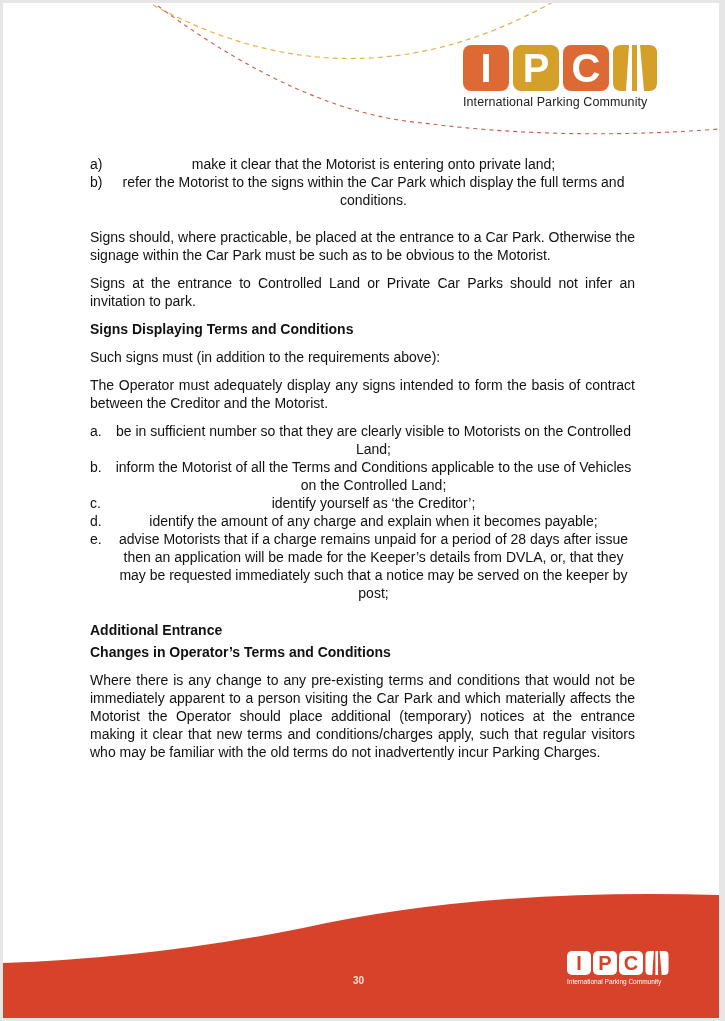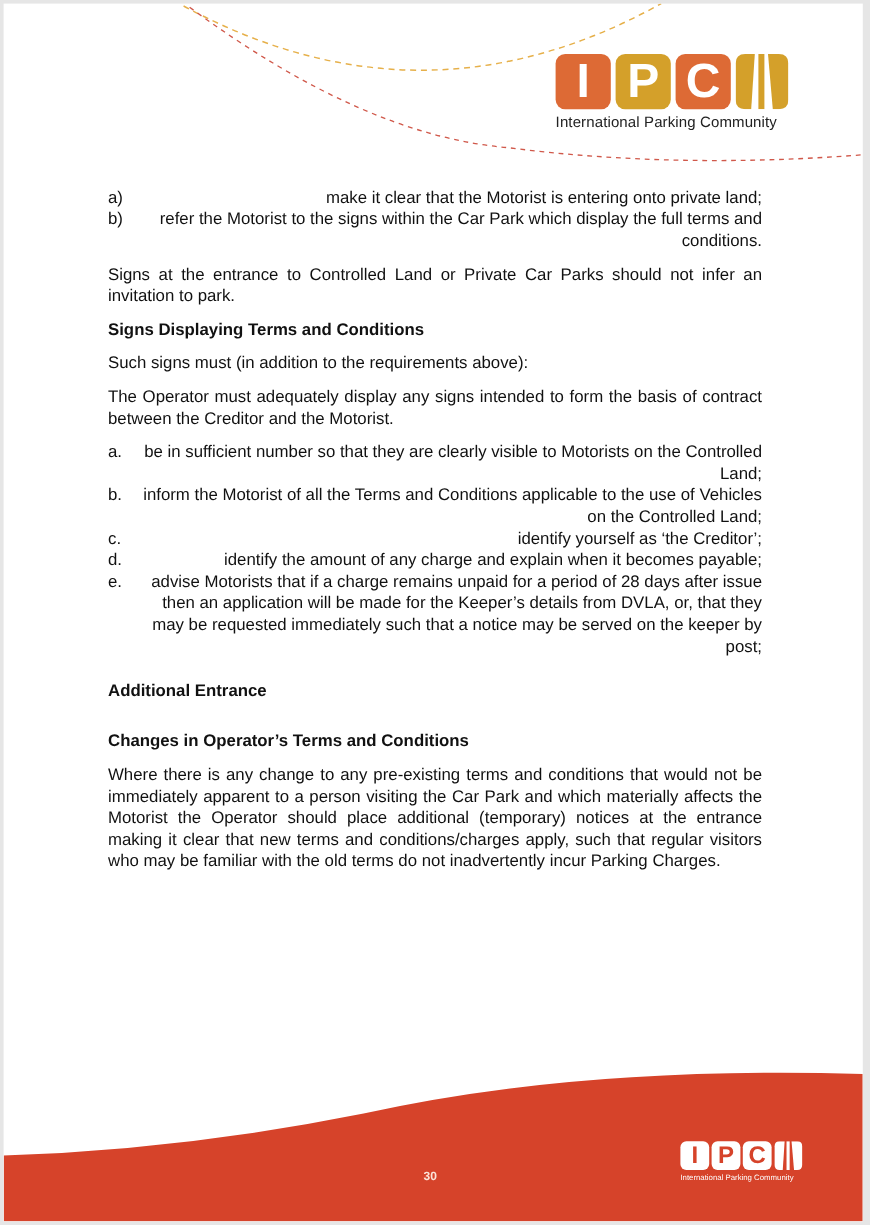--- a/index.html
+++ b/index.html
@@ -31,21 +31,21 @@
   }
   .content {
     position: absolute; left: 87px; top: 142px; width: 545px;
     font-size: 14px; color: #111; line-height: 18px;
   }
   .content p { margin: 0; text-align: justify; }
   .h { font-weight: bold; }
   ol.list { list-style: none; margin: 0; padding: 0; }
   ol.list li { display: flex; }
   ol.list li .mk { width: 22px; flex: none; }
-  ol.list li .tx { flex: 1; text-align: right; }
+  ol.list li .tx { flex: 1; text-align: center; }
   .footer { position: absolute; left: 0; top: 860px; width: 716px; height: 155px; }
   .page-num {
     position: absolute; left: 350px; top: 972px; font-size: 10px; color: #fbe3d8; font-weight: bold;
   }
   .logo-bottom { position: absolute; left: 564px; top: 948px; width: 110px; }
   .lb-boxes { display: flex; gap: 2px; height: 24px; }
   .lb-box {
     width: 24px; height: 24px; border-radius: 5px; background: #fff;
     color: #d6432a; font-weight: bold; font-size: 20px; line-height: 24px; text-align: center;
   }
@@ -79,20 +79,21 @@
     <ol class="list" style="margin-top:10px">
       <li>
         <span class="mk">a)</span>
         <span class="tx">make it clear that the Motorist is entering onto private land;</span>
       </li>
       <li>
         <span class="mk">b)</span>
         <span class="tx">refer the Motorist to the signs within the Car Park which display the full terms and conditions.</span>
       </li>
     </ol>
+    <p style="margin-top:19px">Signs should, where practicable, be placed at the entrance to a Car Park. Otherwise the signage within the Car Park must be such as to be obvious to the Motorist.</p>
     <p style="margin-top:10px">Signs at the entrance to Controlled Land or Private Car Parks should not infer an invitation to park.</p>
 
     <p class="h" style="margin-top:10px">Signs Displaying Terms and Conditions</p>
     <p style="margin-top:10px">Such signs must (in addition to the requirements above):</p>
     <p style="margin-top:10px">The Operator must adequately display any signs intended to form the basis of contract between the Creditor and the Motorist.</p>
     <ol class="list" style="margin-top:10px">
       <li>
         <span class="mk">a.</span>
         <span class="tx">be in sufficient number so that they are clearly visible to Motorists on the Controlled Land;</span>
       </li>
@@ -109,21 +110,21 @@
         <span class="tx">identify the amount of any charge and explain when it becomes payable;</span>
       </li>
       <li>
         <span class="mk">e.</span>
         <span class="tx">advise Motorists that if a charge remains unpaid for a period of 28 days after issue then an application will be made for the Keeper’s details from DVLA, or, that they may be requested immediately such that a notice may be served on the keeper by post;</span>
       </li>
     </ol>
 
     <p class="h" style="margin-top:19px">Additional Entrance</p>
 
-    <p class="h" style="margin-top:24px">Changes in Operator’s Terms and Conditions</p>
+    <p class="h" style="margin-top:4px">Changes in Operator’s Terms and Conditions</p>
     <p style="margin-top:10px">Where there is any change to any pre-existing terms and conditions that would not be immediately apparent to a person visiting the Car Park and which materially affects the Motorist the Operator should place additional (temporary) notices at the entrance making it clear that new terms and conditions/charges apply, such that regular visitors who may be familiar with the old terms do not inadvertently incur Parking Charges.</p>
   </div>
 
   <svg class="footer" viewBox="0 0 716 155" preserveAspectRatio="none">
     <path d="M0 100 Q 150 95 300 65 Q 480 25 716 32 L716 155 L0 155 Z" fill="#d6432a"></path>
   </svg>
 
   <div class="page-num">30</div>
 
   <div class="logo-bottom">

